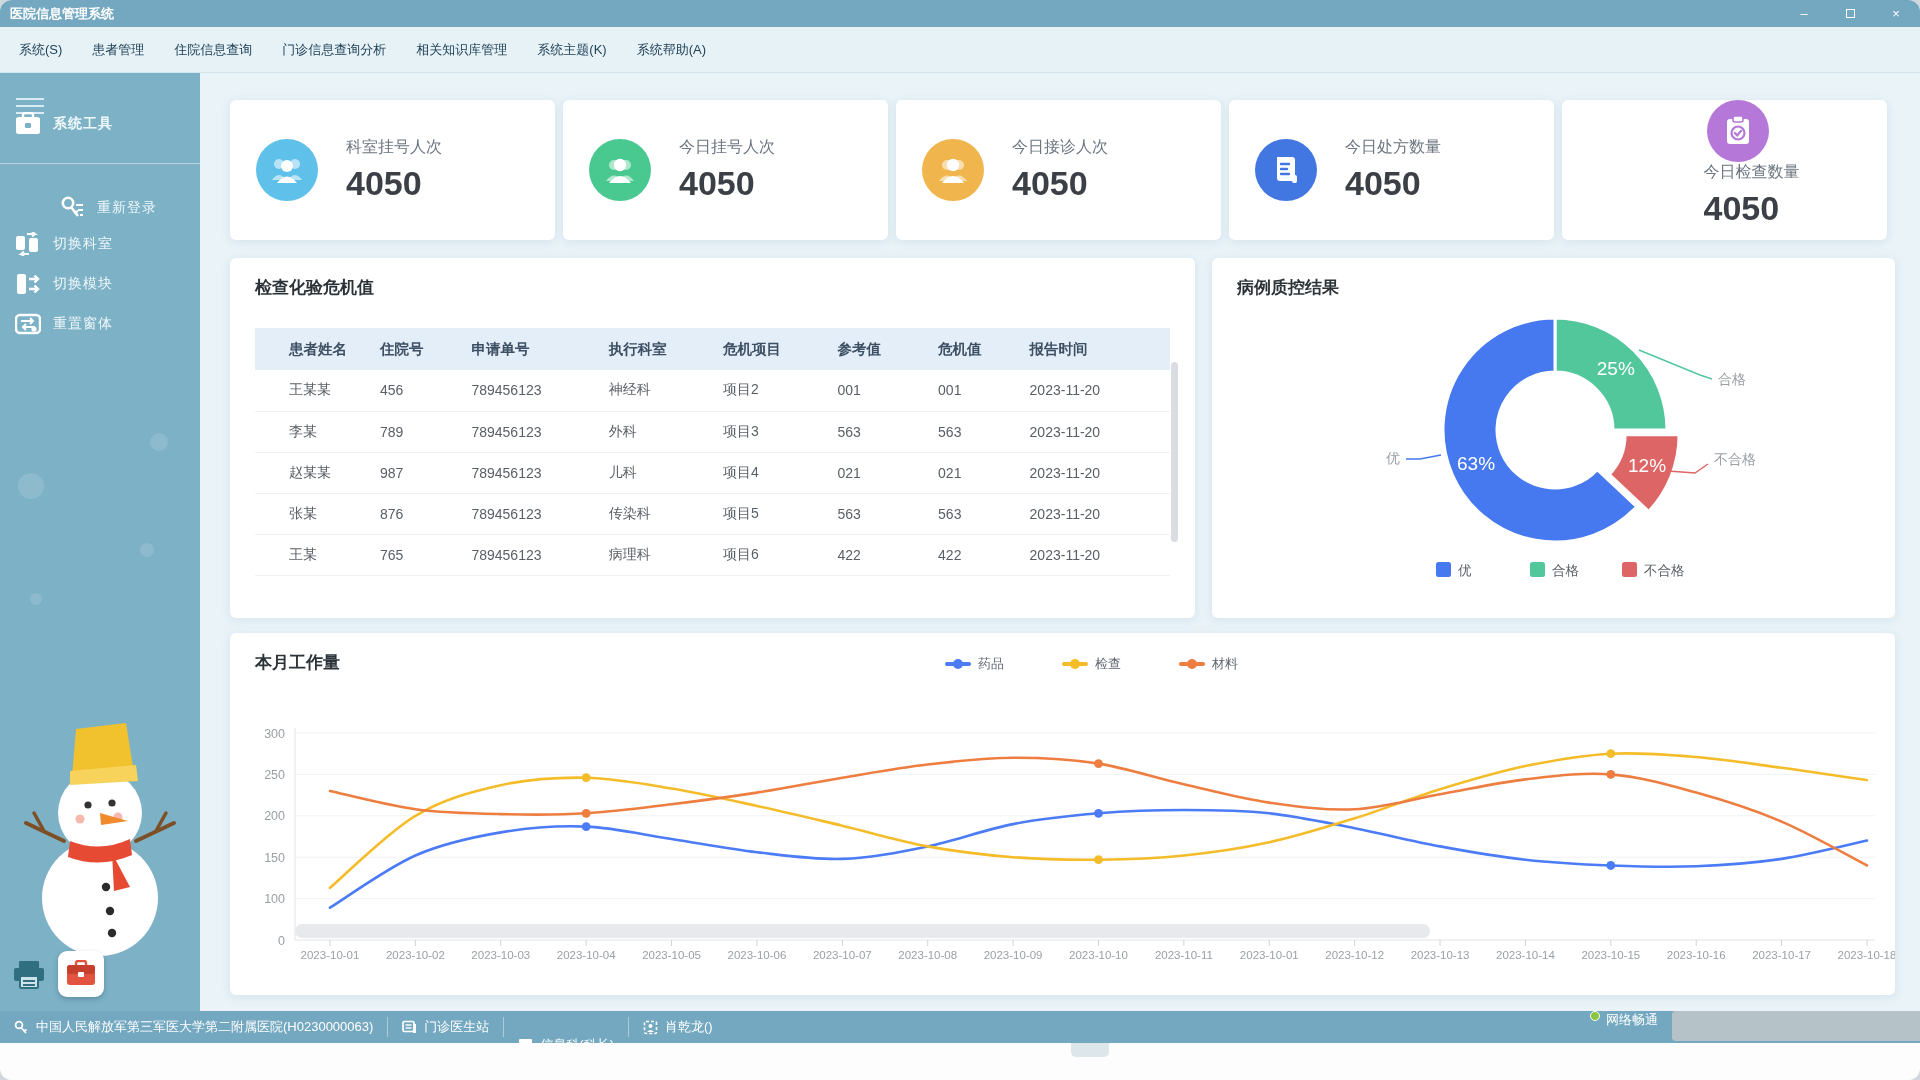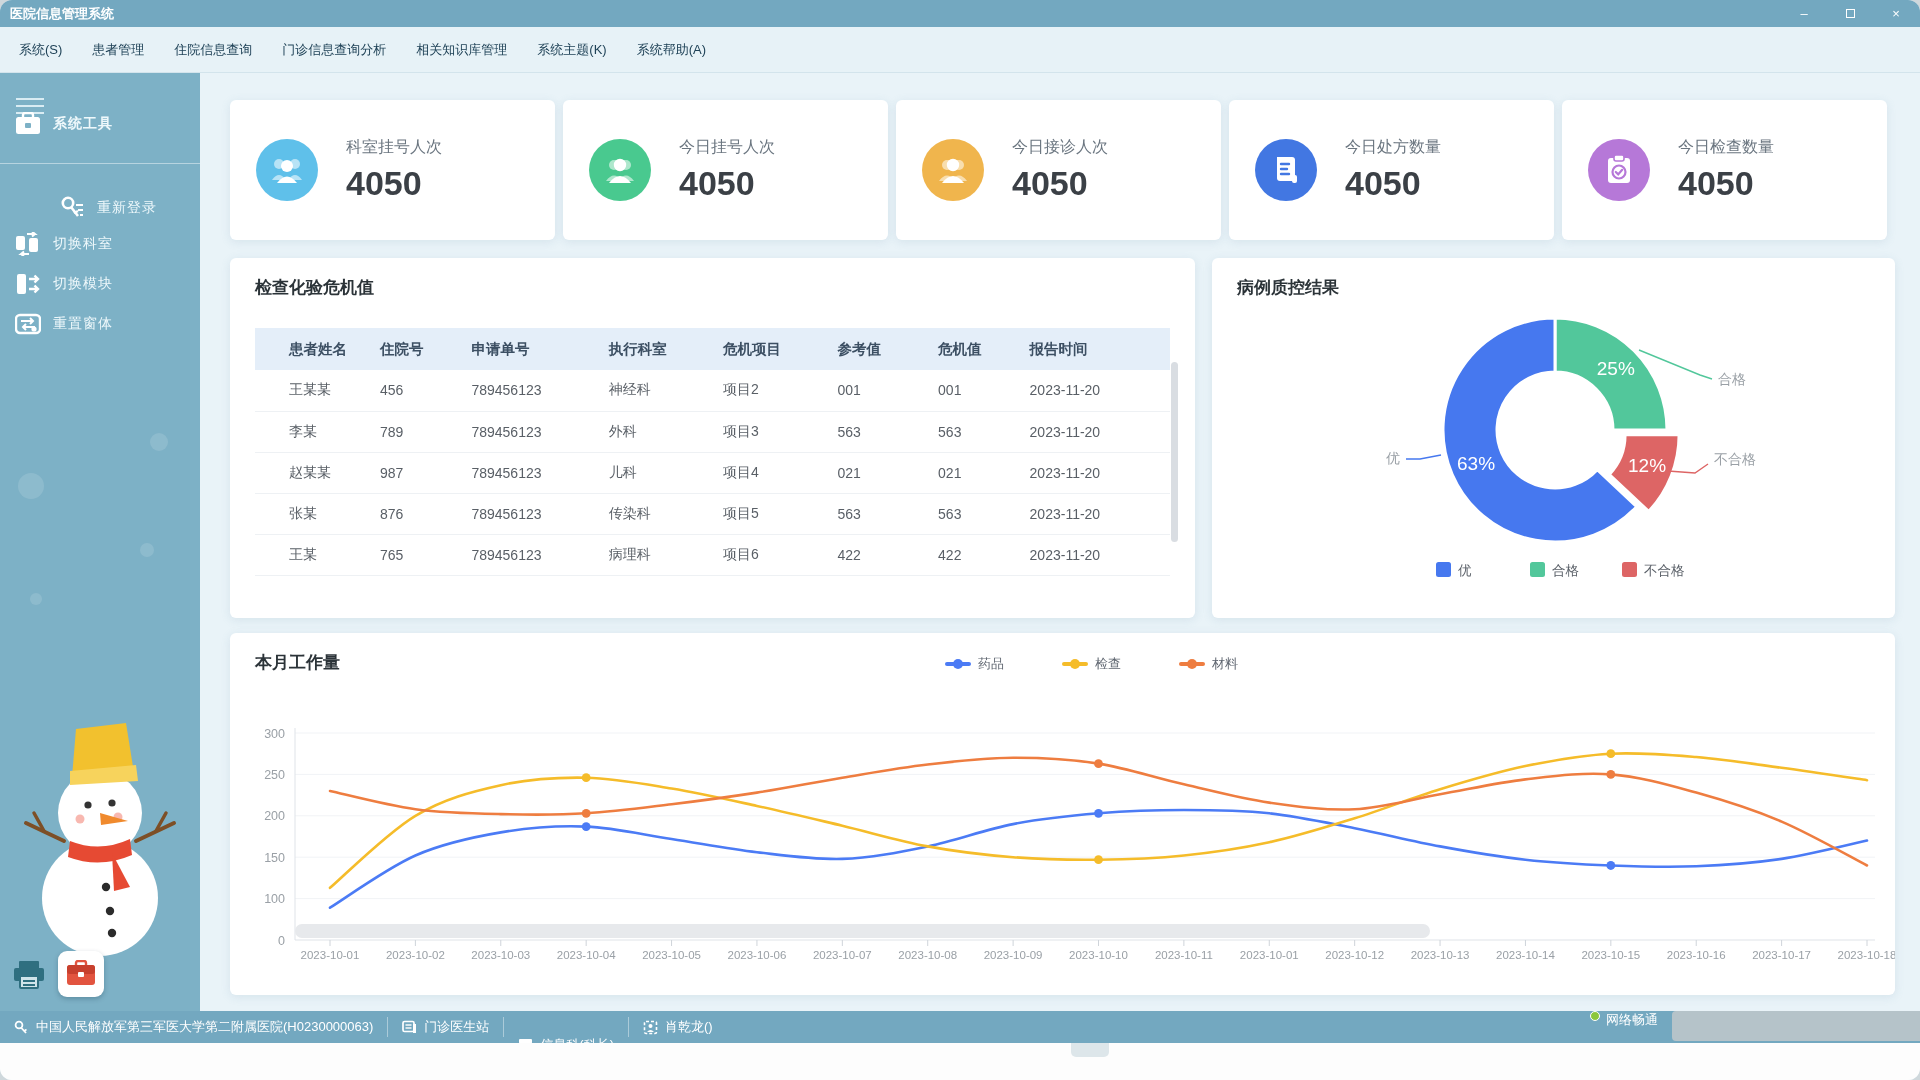--- a/index.html
+++ b/index.html
@@ -247,21 +247,21 @@
             <line x1="12" y1="10" x2="20" y2="10" stroke="#4277e2" stroke-width="2.4" stroke-linecap="round"></line>
             <line x1="12" y1="15" x2="18" y2="15" stroke="#4277e2" stroke-width="2.4" stroke-linecap="round"></line>
             <line x1="12" y1="20" x2="20" y2="20" stroke="#4277e2" stroke-width="2.4" stroke-linecap="round"></line>
           </svg>
         </div>
         <div class="stat-text">
           <div class="stat-label">今日处方数量</div>
           <div class="stat-value">4050</div>
         </div>
       </div>
-      <div class="card stat-card" style="left: 1562px;">
+      <div class="card stat-card" style="left: 1562px; flex-direction: column;">
         <div class="stat-icon" style="background: rgb(182, 120, 216);">
           <svg viewBox="0 0 34 32" width="34" height="32">
             <rect x="6" y="4" width="22" height="25" rx="3" fill="#fff"></rect>
             <rect x="12" y="1" width="10" height="6" rx="2" fill="#fff" stroke="#b678d8" stroke-width="1.6"></rect>
             <circle cx="17" cy="18" r="6.5" fill="none" stroke="#b678d8" stroke-width="2.2"></circle>
             <path d="M13.8,18 l2.4,2.4 l4,-4.6" fill="none" stroke="#b678d8" stroke-width="2.2" stroke-linecap="round"></path>
           </svg>
         </div>
         <div class="stat-text">
           <div class="stat-label">今日检查数量</div>

